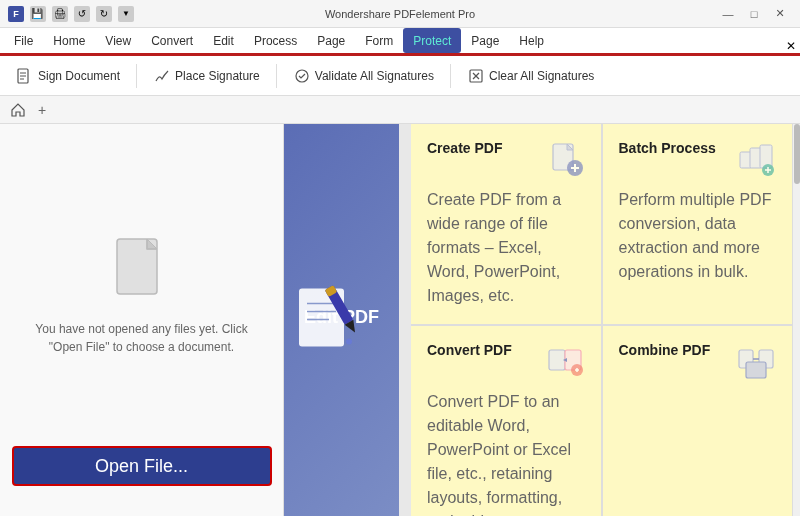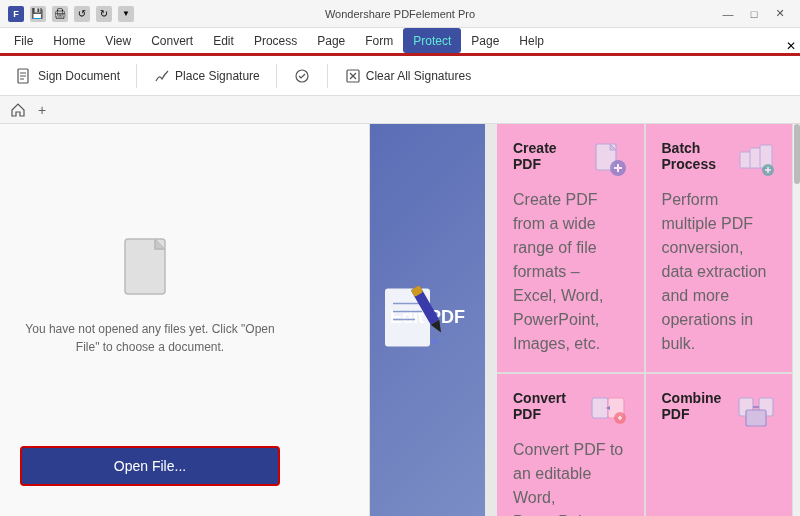--- a/index.html
+++ b/index.html
@@ -83,25 +83,25 @@
 
     
     .main-area {
       display: flex;
       height: calc(516px - 28px - 28px - 40px - 28px);
       background: #e8e8e8;
     }
 
     
     .left-panel {
-      width: 370px;
+      width: 284px;
       background: #f9f9f9;
       display: flex;
       flex-direction: column;
-      align-items: flex-start;
+      align-items: center;
       justify-content: space-between;
       padding: 20px;
       border-right: 1px solid #ddd;
     }
     .left-panel-content {
       display: flex;
       flex-direction: column;
       align-items: center;
       justify-content: center;
       flex: 1;
@@ -119,21 +119,21 @@
       max-width: 260px;
       line-height: 1.5;
     }
     .open-file-btn {
       width: 260px;
       height: 40px;
       background: #2d3e8f;
       color: white;
       border: 2px solid #cc0000;
       border-radius: 4px;
-      font-size: 14px;
+      font-size: 18px;
       cursor: pointer;
       margin-bottom: 10px;
     }
 
     
     .right-panel {
       flex: 1;
       display: flex;
       flex-direction: row;
       overflow-y: auto;
@@ -163,21 +163,21 @@
 
     
     .cards-grid {
       display: grid;
       grid-template-columns: 1fr 1fr;
       gap: 2px;
       background: #ddd;
       flex: 1;
     }
     .card {
-      background: #f9a8d4;
+      background: #fef9c3;
       padding: 16px;
       display: flex;
       flex-direction: column;
       gap: 8px;
       cursor: pointer;
       position: relative;
     }
     .card-header { display: flex; justify-content: space-between; align-items: flex-start; }
     .card-title { font-size: 14px; font-weight: 600; color: #222; }
     .card-desc { font-size: 16px; color: #666; line-height: 1.5; }
@@ -257,20 +257,21 @@
   </button>
   <div class="divider-v"></div>
 
   <button class="tool-btn">
     <span class="tool-icon">
       <svg width="18" height="18" viewBox="0 0 18 18" fill="none">
         <circle cx="9" cy="9" r="6" stroke="#555" stroke-width="1.2" fill="none"></circle>
         <path d="M6 9 L8 11 L12 7" stroke="#555" stroke-width="1.2" fill="none"></path>
       </svg>
     </span>
+    <span>Validate All Signatures</span>
   </button>
   <div class="divider-v"></div>
 
   <button class="tool-btn">
     <span class="tool-icon">
       <svg width="18" height="18" viewBox="0 0 18 18" fill="none">
         <rect x="3" y="3" width="12" height="12" rx="1" stroke="#555" stroke-width="1.2" fill="none"></rect>
         <line x1="6" y1="6" x2="12" y2="12" stroke="#555" stroke-width="1.2"></line>
         <line x1="12" y1="6" x2="6" y2="12" stroke="#555" stroke-width="1.2"></line>
       </svg>

